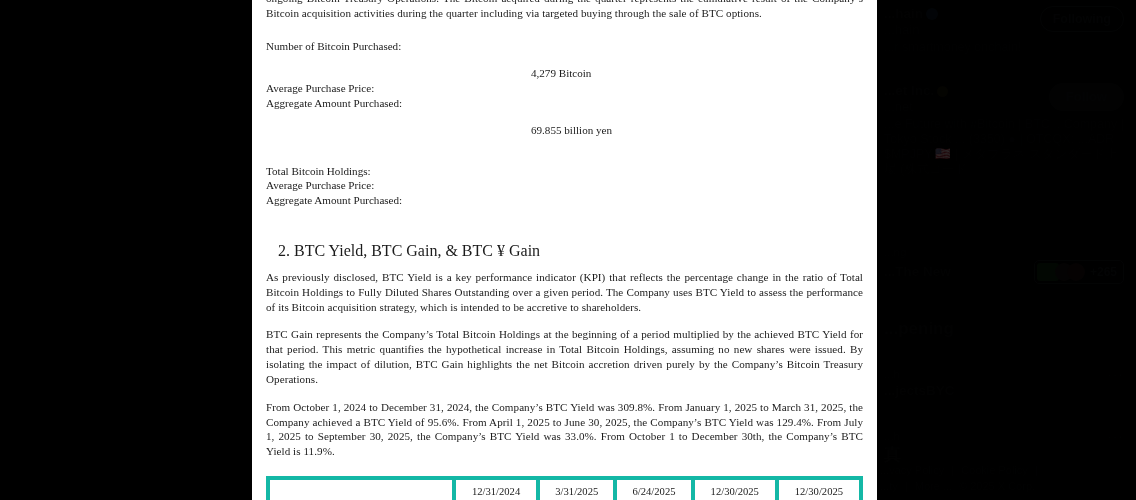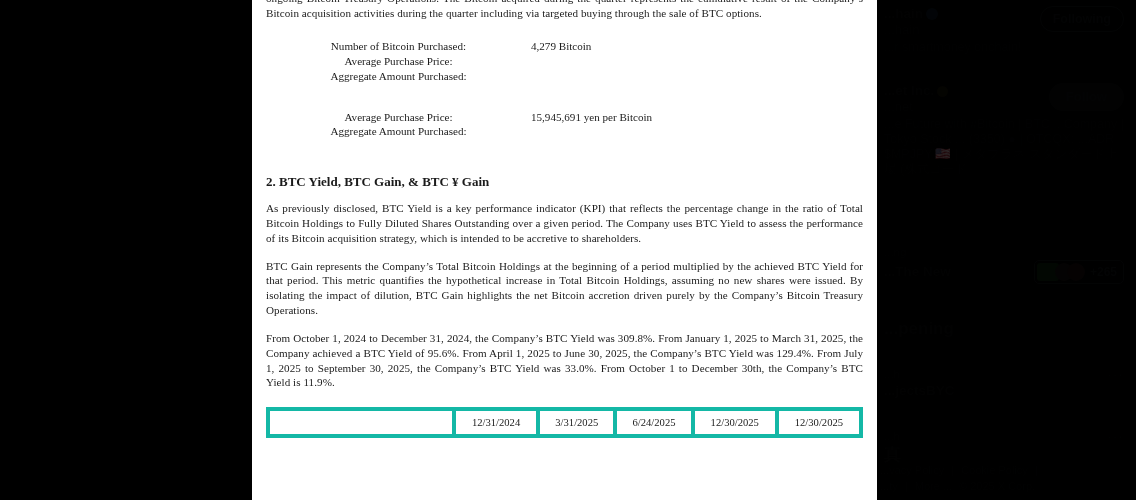--- a/index.html
+++ b/index.html
@@ -153,33 +153,33 @@
     color: #1b1b1b;
   }
   .para {
     font-size: 11.1px;
     line-height: 14.9px;
     text-align: justify;
     margin: 0 0 12.5px 0;
     letter-spacing: 0.05px;
   }
   h3.sec-title {
-    font-size: 13px;
+    font-size: 16px;
     line-height: 15px;
-    font-weight: bold;
-    margin: 0 0 12px 0;
+    font-weight: normal;
+    margin: 0 0 12px 12px;
   }
   .kv-block {
     margin: 18px 0 0 0;
     font-size: 11.1px;
     line-height: 14.9px;
   }
   .kv-row { display: flex; }
-  .kv-label { width: 265px; flex: 0 0 265px; text-align: center; }
-  .kv-value { flex: 1 1 auto; }
+  .kv-label { width: 265px; flex: 0 0 265px; }
+  .kv-value { flex: 1 1 auto; margin-top: 27px; }
   .kv-spacer { height: 26px; }
 
   table.fin-table {
     width: 100%;
     border-collapse: collapse;
     margin-top: 17px;
     font-size: 10.6px;
     font-family: "Liberation Serif", serif;
   }
   table.fin-table th,
@@ -292,31 +292,32 @@
     <div class="kv-block">
       <div class="kv-row">
         <div class="kv-label">Number of Bitcoin Purchased:</div>
         <div class="kv-value">4,279 Bitcoin</div>
       </div>
       <div class="kv-row">
         <div class="kv-label">Average Purchase Price:</div>
       </div>
       <div class="kv-row">
         <div class="kv-label">Aggregate Amount Purchased:</div>
+        <div class="kv-value">69.855 billion yen</div>
       </div>
     </div>
 
     <div class="kv-spacer"></div>
 
     <div class="kv-block" style="margin-top:0">
       <div class="kv-row">
+        <div class="kv-label">Total Bitcoin Holdings:</div>
       </div>
       <div class="kv-row">
         <div class="kv-label">Average Purchase Price:</div>
-        <div class="kv-value">15,945,691 yen per Bitcoin</div>
       </div>
       <div class="kv-row">
         <div class="kv-label">Aggregate Amount Purchased:</div>
       </div>
     </div>
 
     <h3 class="sec-title" style="margin-top:35px">2. BTC Yield, BTC Gain, &amp; BTC ¥ Gain</h3>
 
     <p class="para">As previously disclosed, BTC Yield is a key performance indicator (KPI) that reflects the percentage change in the ratio of Total Bitcoin Holdings to Fully Diluted Shares Outstanding over a given period. The Company uses BTC Yield to assess the performance of its Bitcoin acquisition strategy, which is intended to be accretive to shareholders.</p>
     <p class="para">BTC Gain represents the Company’s Total Bitcoin Holdings at the beginning of a period multiplied by the achieved BTC Yield for that period. This metric quantifies the hypothetical increase in Total Bitcoin Holdings, assuming no new shares were issued. By isolating the impact of dilution, BTC Gain highlights the net Bitcoin accretion driven purely by the Company’s Bitcoin Treasury Operations.</p>

